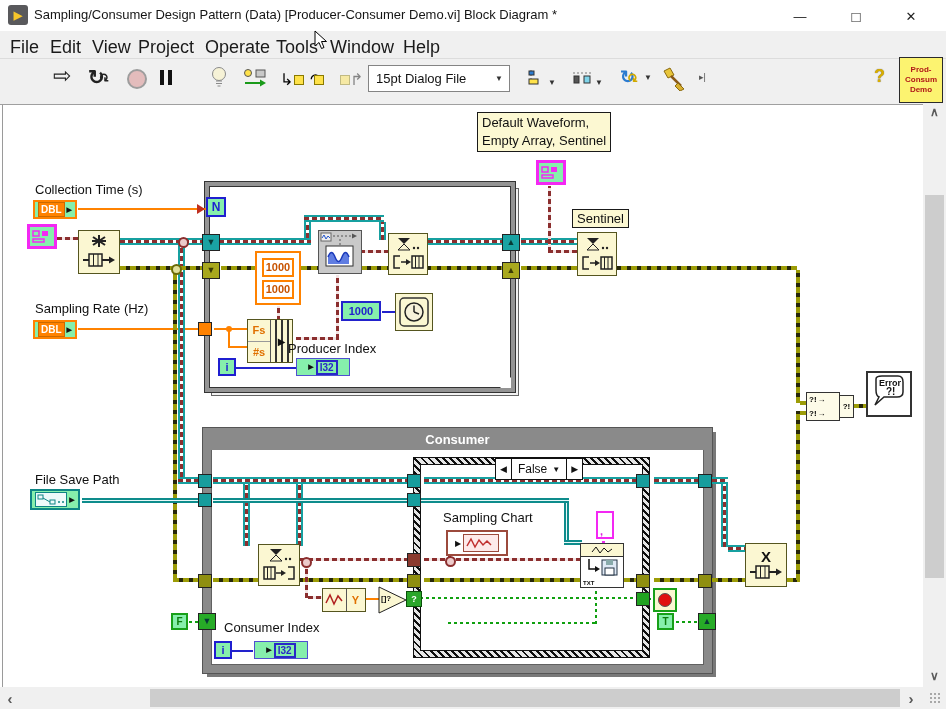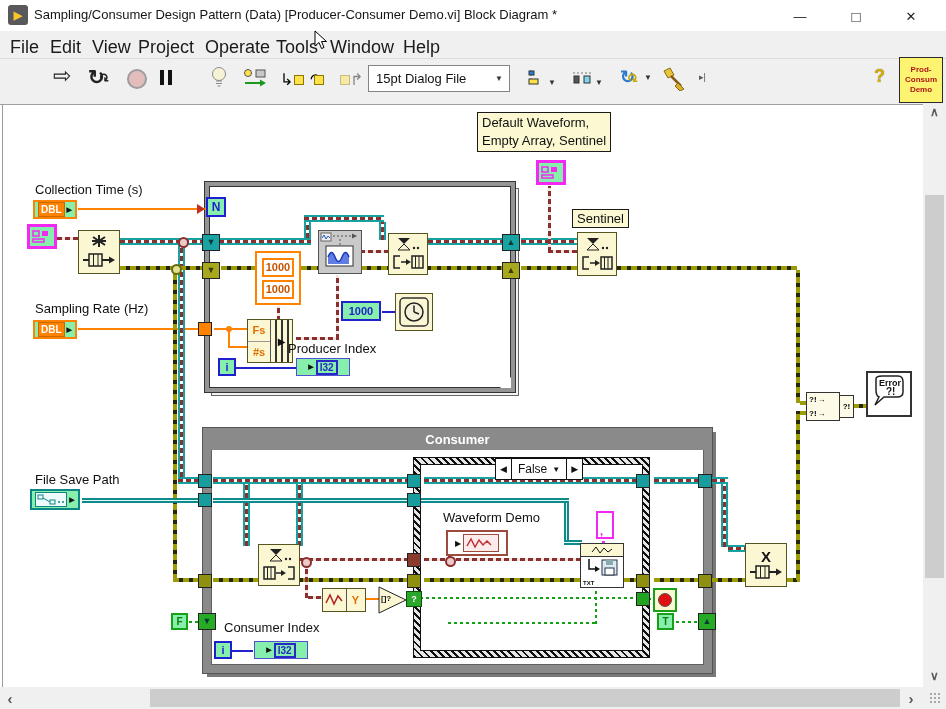--- a/index.html
+++ b/index.html
@@ -182,21 +182,21 @@
 <div class="boxlbl" style="left:477px;top:112px;line-height:18px">
   <div>Default Waveform,</div>
   <div>Empty Array, Sentinel</div>
 </div>
 
 <div class="lbl" style="left:35px;top:182px">Collection Time (s)</div>
 <div class="lbl" style="left:35px;top:301px">Sampling Rate (Hz)</div>
 <div class="lbl" style="left:35px;top:472px">File Save Path</div>
 <div class="lbl" style="left:288px;top:341px">Producer Index</div>
 <div class="lbl" style="left:224px;top:620px">Consumer Index</div>
-<div class="lbl" style="left:443px;top:510px">Waveform Demo</div>
+<div class="lbl" style="left:443px;top:510px">Sampling Chart</div>
 <div class="boxlbl" style="left:572px;top:209px">Sentinel</div>
 
 <div class="forloop" style="left:205px;top:182px;width:302px;height:202px">
   <div class="corner-resize" style="right:0;bottom:0"></div>
 </div>
 <div class="term" style="left:206px;top:197px;width:16px;height:16px;border:2px solid #1f1fd0;color:#1f1fd0;font-size:12px">
     <span>N</span>
   </div>
 
 <div class="whileloop" style="left:203px;top:428px;width:493px;height:229px">

